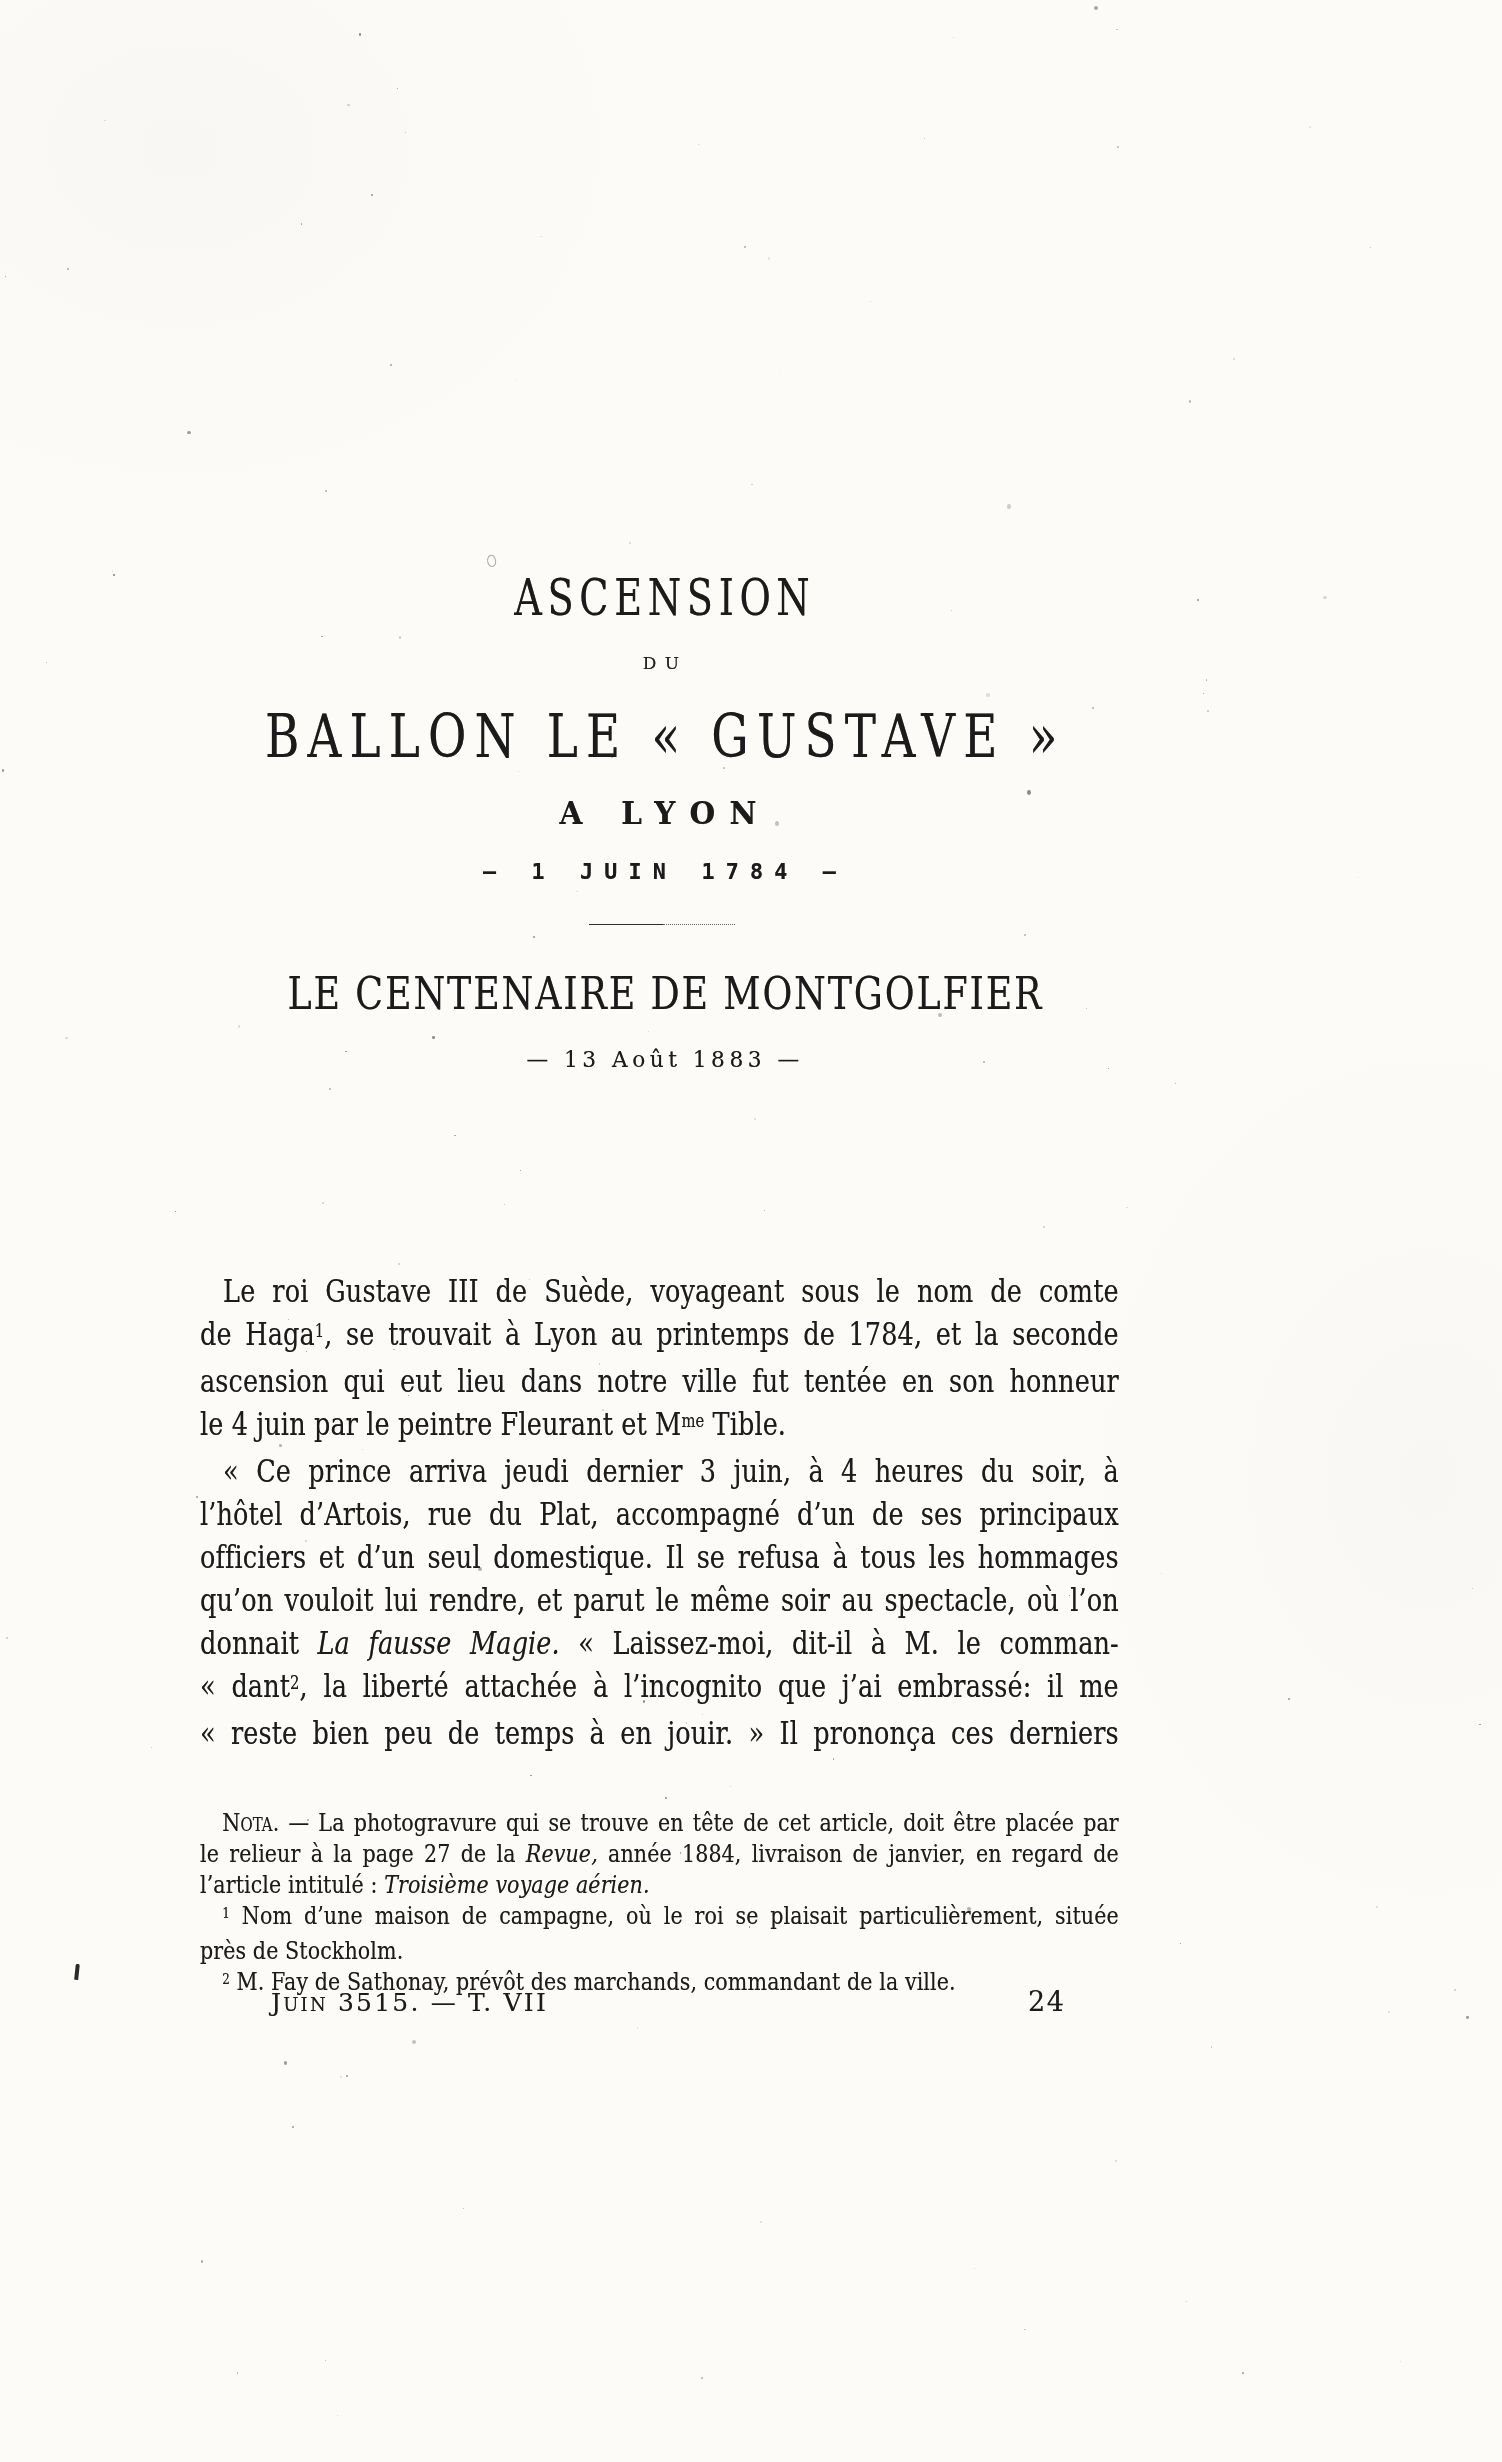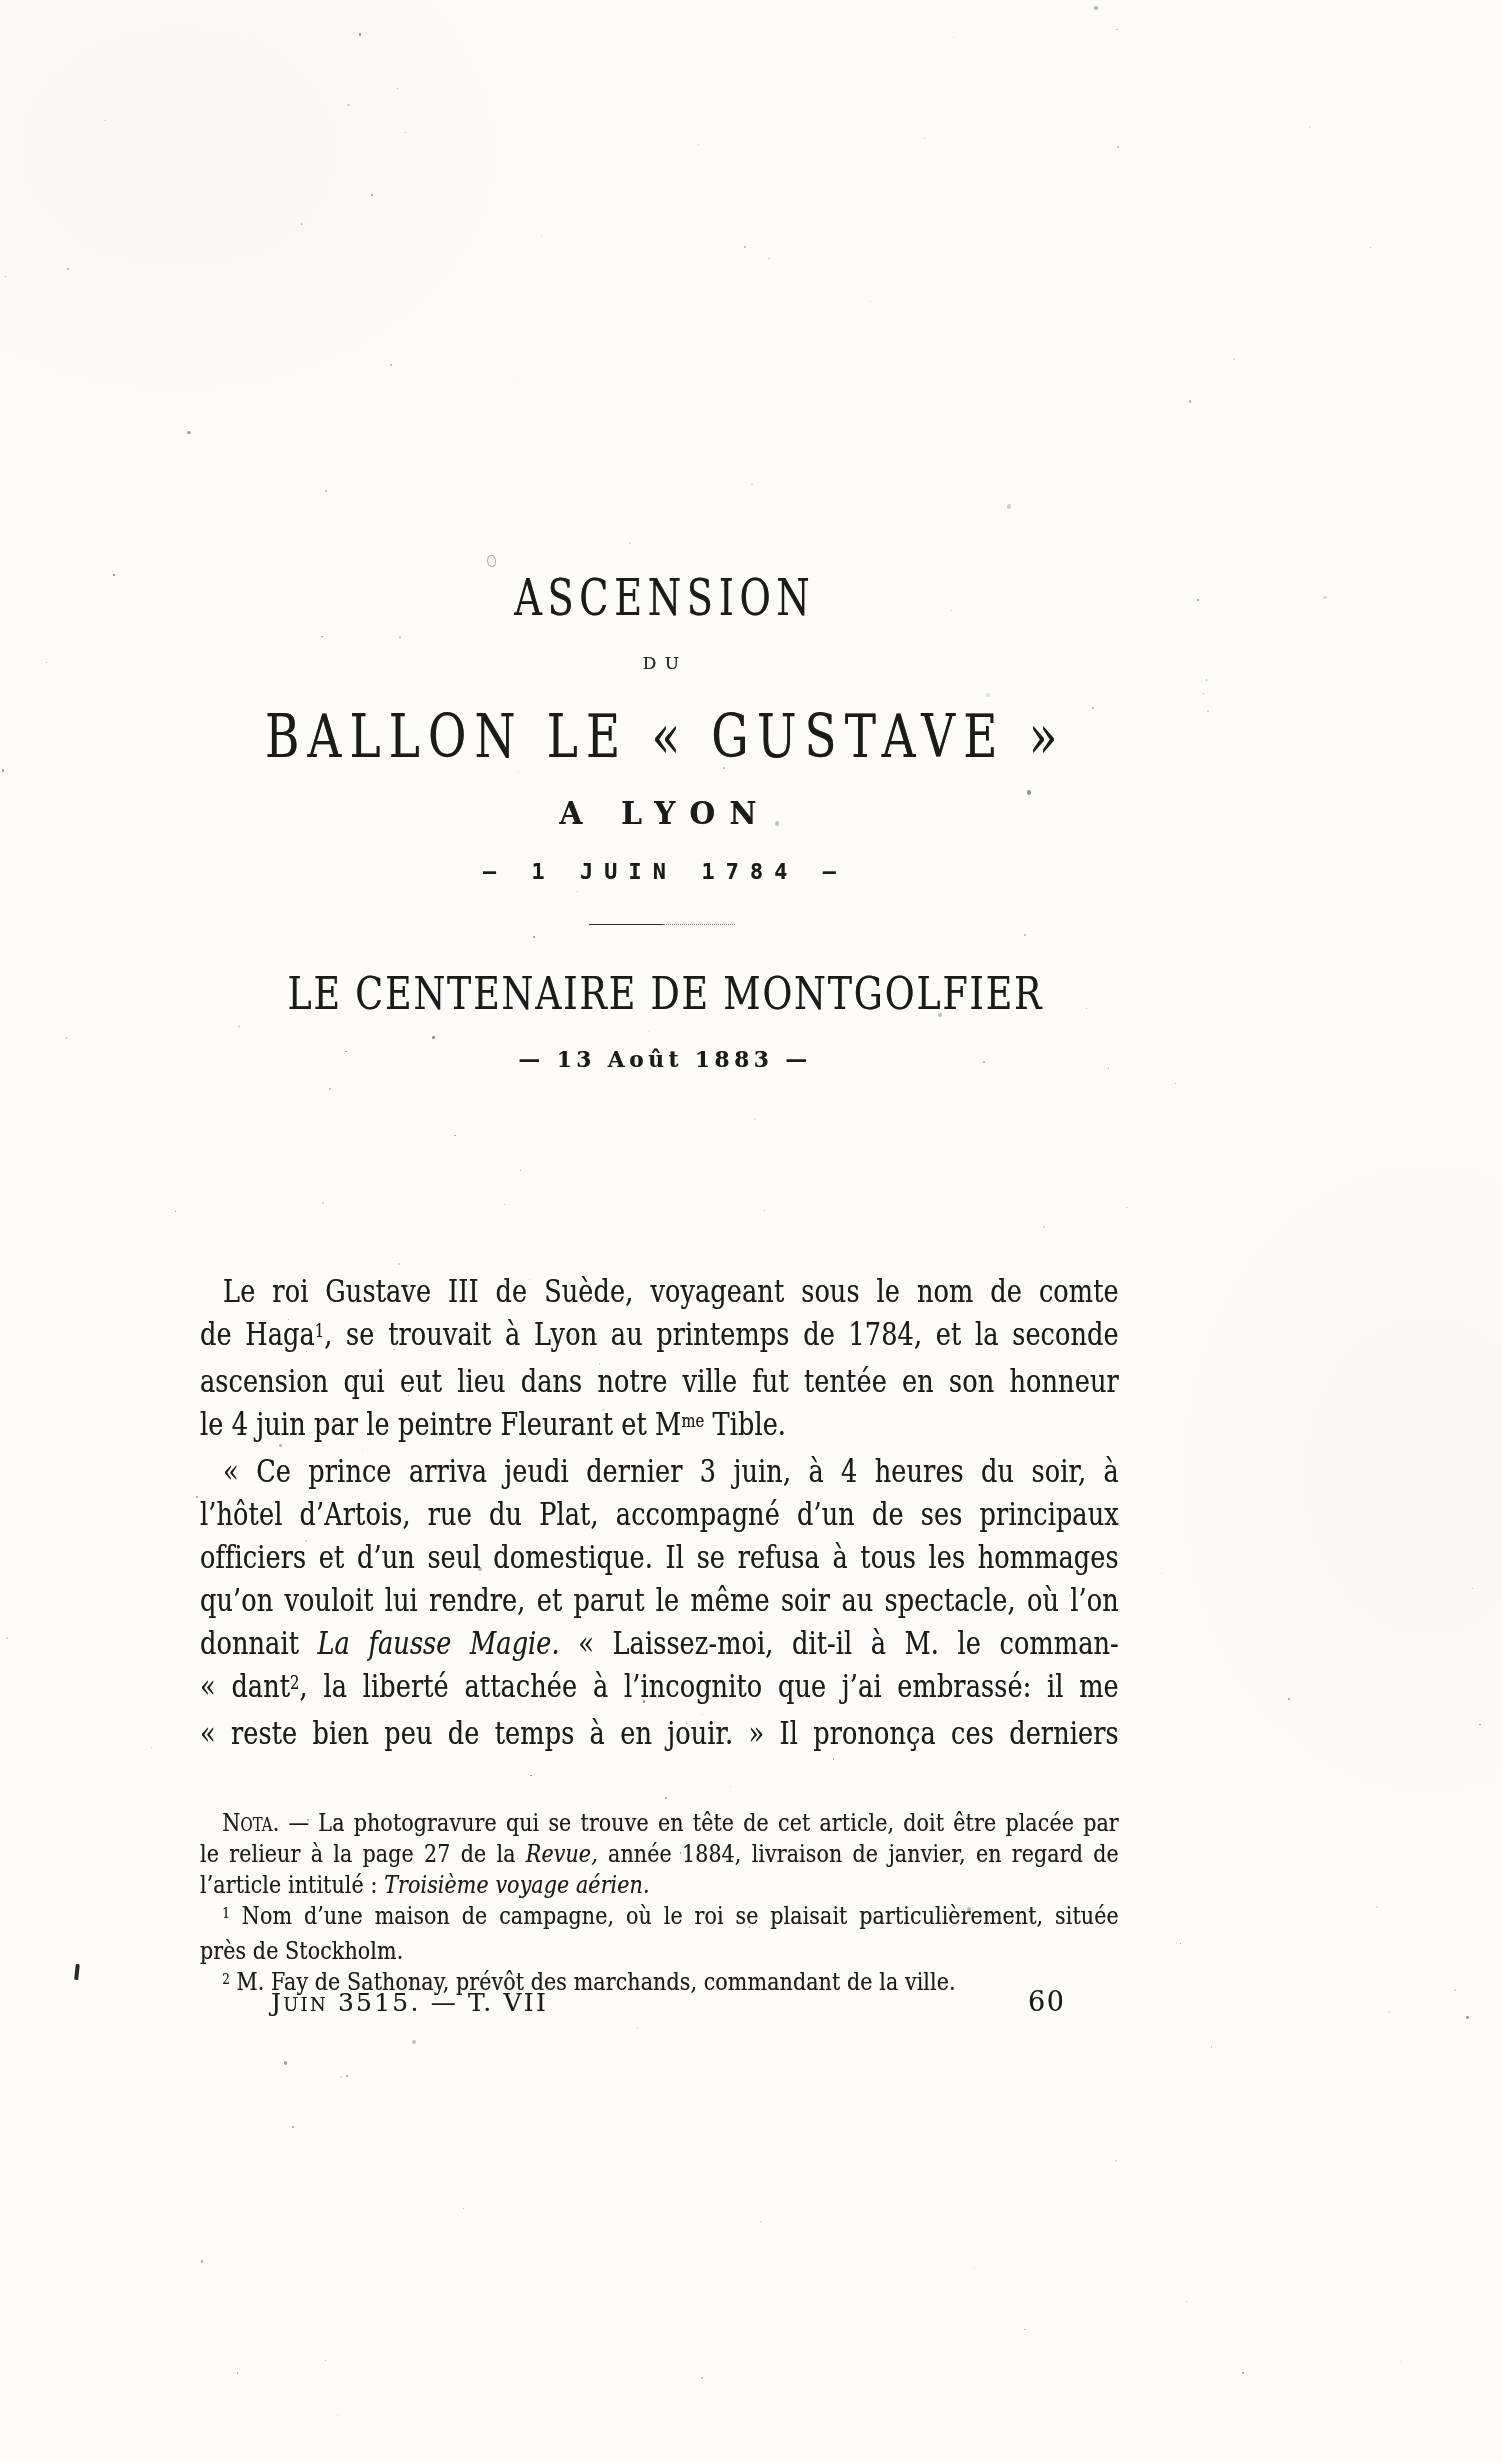--- a/index.html
+++ b/index.html
@@ -32,21 +32,21 @@
   .t-ascension { top: 572px; font-size: 51px; letter-spacing: 7.5px; }
   .t-ascension .cond { transform: scaleX(0.75); }
   .t-du { top: 655px; font-size: 17px; letter-spacing: 8.2px; color:#222; }
   .t-ballon { top: 706px; font-size: 60px; letter-spacing: 10.5px; }
   .t-ballon .cond { transform: scaleX(0.78); }
   .t-alyon { top: 798px; font-size: 31px; font-weight: bold; letter-spacing: 15px; }
   .t-alyon .cond { transform: scaleX(0.95); }
   .t-juin { top: 861px; font-size: 21.7px; font-weight: bold; letter-spacing: 11.2px; font-family:"DejaVu Sans Mono","Liberation Mono",monospace; }
   .t-centenaire { top: 971px; font-size: 45px; letter-spacing: 2.2px; }
   .t-centenaire .cond { transform: scaleX(0.81); }
-  .t-aout { top: 1049px; font-size: 21.7px; font-weight: bold; letter-spacing: 4.5px; }
+  .t-aout { top: 1049px; font-size: 21.7px; font-weight: normal; letter-spacing: 4.5px; }
   .titles, .t-ascension, .t-du, .t-ballon, .t-alyon, .t-juin, .t-centenaire, .t-aout {
     text-shadow: 0 0 0.4px rgba(25,25,25,0.55);
   }
   
   .divider {
     position: absolute;
     left: 589px; top: 924px;
     width: 146px; height: 2.2px;
     display: flex; align-items: flex-start;
   }
@@ -154,21 +154,21 @@
       <div class="tline indent"><span class="sc">Nota.</span><span> — La photogravure qui se trouve en tête de cet article, doit être placée par</span></div>
       <div class="tline"><span>le relieur à la page 27 de la </span><span class="i">Revue,</span><span> année 1884, livraison de janvier, en regard de</span></div>
       <div class="tline nojust"><span>l’article intitulé : </span><span class="i">Troisième voyage aérien.</span></div>
       <div class="tline indent"><span class="sup">1</span><span> Nom d’une maison de campagne, où le roi se plaisait particulièrement, située</span></div>
       <div class="tline nojust"><span>près de Stockholm.</span></div>
       <div class="tline indent nojust"><span class="sup">2</span><span> M. Fay de Sathonay, prévôt des marchands, commandant de la ville.</span></div>
     </section>
 
   <footer>
     <div class="footer-issue">Juin 3515. — T. VII</div>
-    <div class="page-number">60</div>
+    <div class="page-number">24</div>
   </footer>
 
   <div class="margin-tick"></div>
   <div class="title-smudge"></div>
   <div id="specks">
       <span class="speck" style="left: 1115px; top: 2160px; width: 2.2px; height: 2px; opacity: 0.2;"></span>
       <span class="speck" style="left: 1117px; top: 146px; width: 1.8px; height: 1.7px; opacity: 0.31;"></span>
       <span class="speck" style="left: 974px; top: 2268px; width: 1.4px; height: 1.2px; opacity: 0.29;"></span>
       <span class="speck" style="left: 1233px; top: 358px; width: 2.3px; height: 1.7px; opacity: 0.19;"></span>
       <span class="speck" style="left: 347px; top: 104px; width: 2.6px; height: 2px; opacity: 0.23;"></span>

